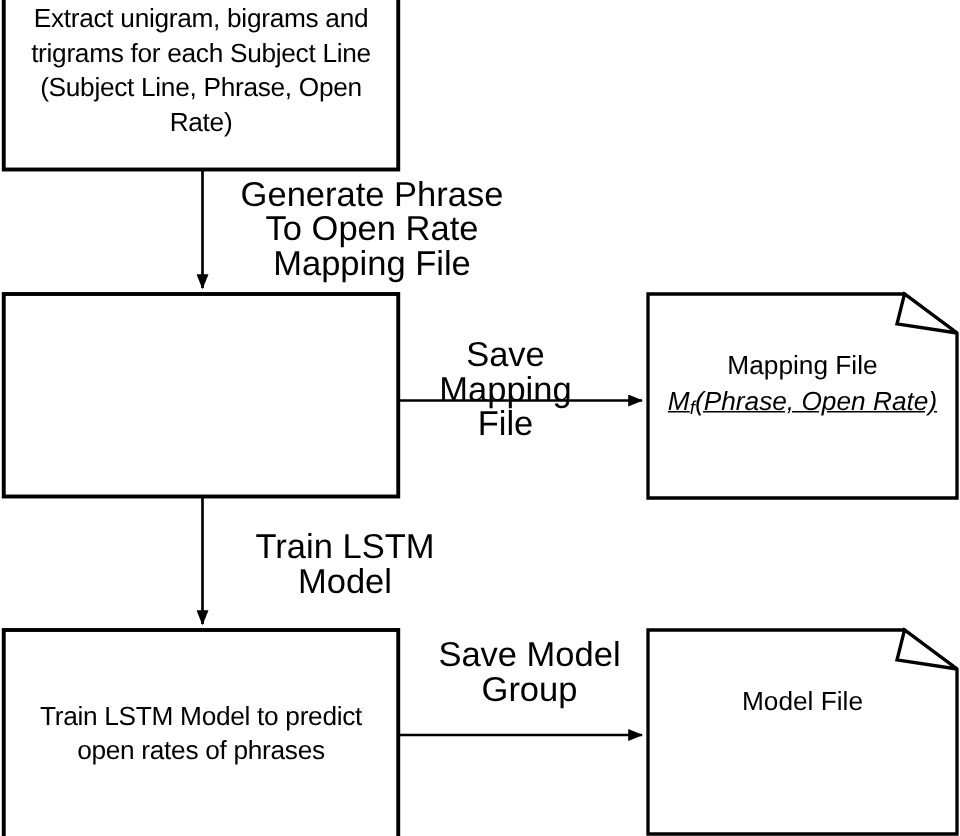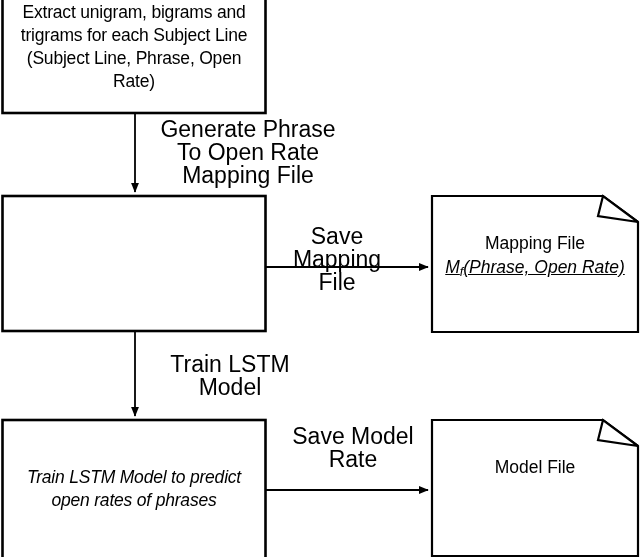--- a/index.html
+++ b/index.html
@@ -95,21 +95,21 @@
 
     <line x1="266" y1="490" x2="428" y2="490" stroke="#000000" stroke-width="1.8" marker-end="url(#arrowhead)"></line>
   </svg>
 
   <div class="node-text" style="left:4px; top:1px; width:260px;">Extract unigram, bigrams and
 trigrams for each Subject Line
 (Subject Line, Phrase, Open
 Rate)</div>
 
 
-  <div class="node-text" style="left:4px; top:466px; width:260px;font-style:italic;">Train LSTM Model to predict
+  <div class="node-text" style="left:4px; top:466px; width:260px;">Train LSTM Model to predict
 open rates of phrases</div>
 
   <div class="doc-text" style="left:432px; top:231px; width:206px;">
     <div>Mapping File</div>
     <div class="doc-formula"><span>M</span><sub>f</sub><span>(Phrase, Open Rate)</span></div>
   </div>
 
   <div class="doc-text" style="left:432px; top:455px; width:206px;">
     <div>Model File</div>
   </div>
@@ -118,15 +118,15 @@
 To Open Rate
 Mapping File</div>
 
   <div class="edge-label" style="left:271px; top:213px; width:132px;margin-top:12px;">Save Mapping
 File</div>
 
   <div class="edge-label" style="left:155px; top:353px; width:150px;">Train LSTM
 Model</div>
 
   <div class="edge-label" style="left:288px; top:425px; width:130px;">Save Model
-Rate</div>
+Group</div>
 
 </div>
 
 </body></html>

